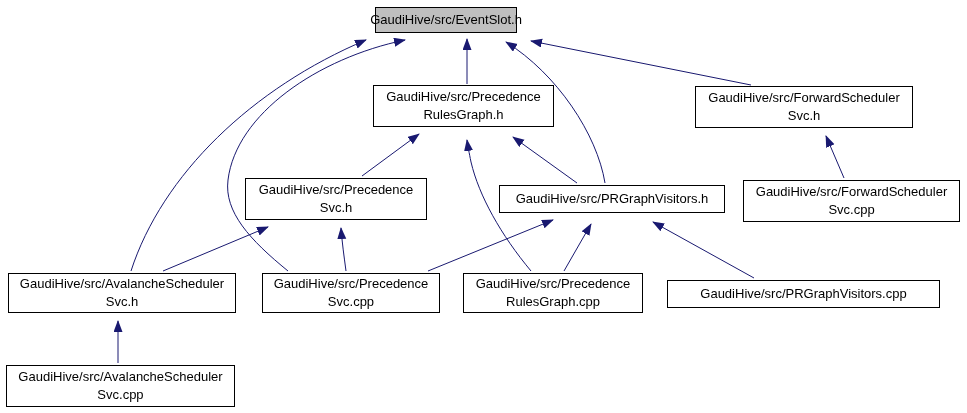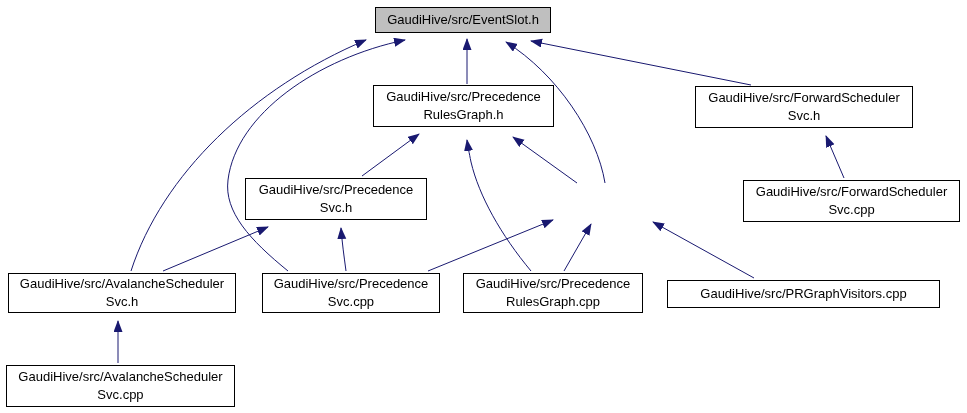--- a/index.html
+++ b/index.html
@@ -43,39 +43,42 @@
       <path d="M577,183 L513,137" class="edge" marker-end="url(#arrowhead)"></path>
       <path d="M844,178 L826,136" class="edge" marker-end="url(#arrowhead)"></path>
       <path d="M163,271 L268,227" class="edge" marker-end="url(#arrowhead)"></path>
       <path d="M346,271 C344,256 342,242 341,228" class="edge" marker-end="url(#arrowhead)"></path>
       <path d="M428,271 L553,220" class="edge" marker-end="url(#arrowhead)"></path>
       <path d="M564,271 L591,224" class="edge" marker-end="url(#arrowhead)"></path>
       <path d="M754,278 L653,222" class="edge" marker-end="url(#arrowhead)"></path>
       <path d="M118,363 L118,321" class="edge" marker-end="url(#arrowhead)"></path>
     </svg>
 
-  <div class="node selected" style="left:375px;top:7px;width:176px;height:26px;">
+  <div class="node selected" style="left:375px;top:7px;width:142px;height:26px;">
     <span>GaudiHive/src/EventSlot.h</span>
   </div>
 
   <div class="node" style="left:373px;top:85px;width:181px;height:42px;">
     <span>GaudiHive/src/Precedence
 RulesGraph.h</span>
   </div>
 
   <div class="node" style="left:695px;top:86px;width:218px;height:42px;">
     <span>GaudiHive/src/ForwardScheduler
 Svc.h</span>
   </div>
 
   <div class="node" style="left:245px;top:178px;width:182px;height:42px;">
     <span>GaudiHive/src/Precedence
 Svc.h</span>
   </div>
 
+  <div class="node" style="left:499px;top:185px;width:226px;height:28px;">
+    <span>GaudiHive/src/PRGraphVisitors.h</span>
+  </div>
 
   <div class="node" style="left:743px;top:180px;width:217px;height:42px;">
     <span>GaudiHive/src/ForwardScheduler
 Svc.cpp</span>
   </div>
 
   <div class="node" style="left:8px;top:273px;width:228px;height:40px;">
     <span>GaudiHive/src/AvalancheScheduler
 Svc.h</span>
   </div>

